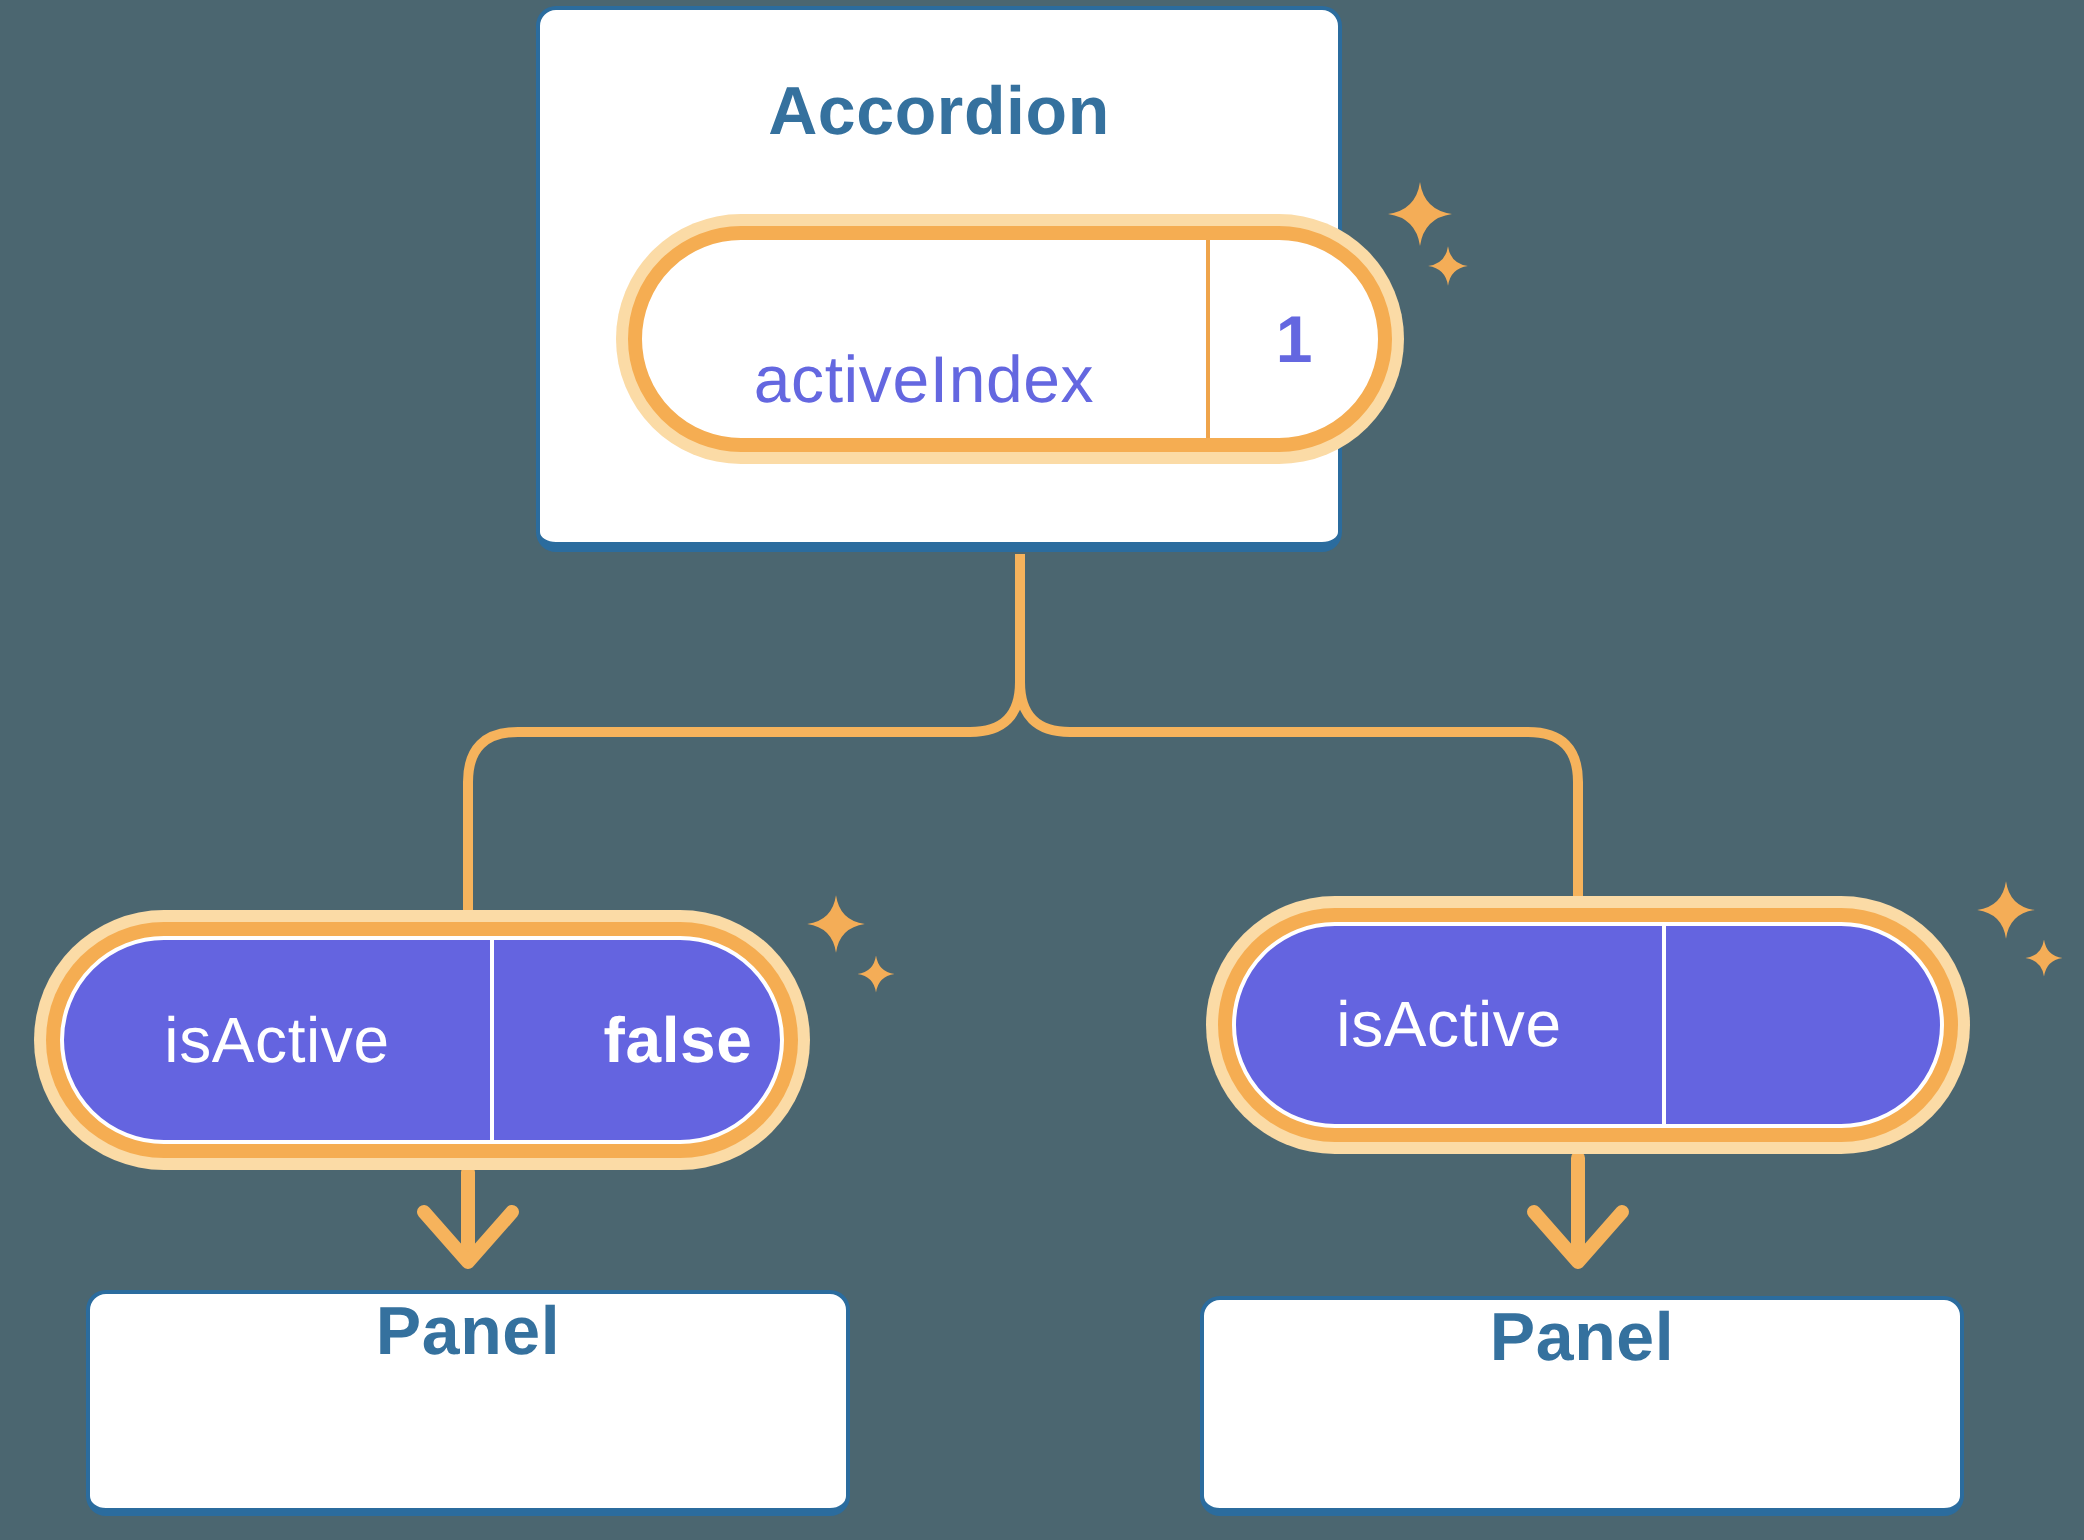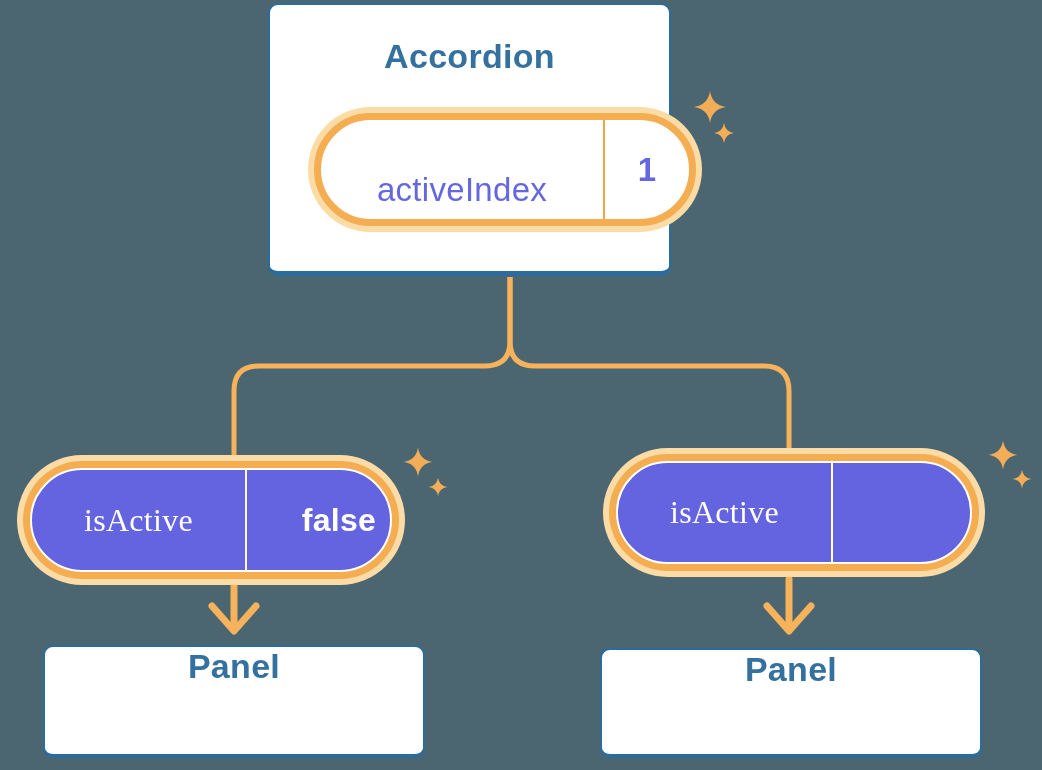--- a/index.html
+++ b/index.html
@@ -46,21 +46,21 @@
   .prop-pill{
     position:absolute;box-sizing:border-box;
     background:#6464E0;border:2px solid #ffffff;border-radius:999px;
     box-shadow:0 0 0 7px #F5AD52, 0 0 0 13px #FBDBA6;
     display:flex;align-items:stretch;overflow:hidden;
   }
   .prop-pill-left{left:30px;top:468px;width:362px;height:104px;}
   .prop-pill-right{left:616px;top:461px;width:356px;height:103px;}
   .prop-pill .prop-name{
     width:213px;display:flex;align-items:center;justify-content:center;
-    font-size:32px;color:#ffffff;letter-spacing:.3px;font-family:Liberation Serif, serif;
+    font-size:32px;color:#ffffff;letter-spacing:.3px;
   }
   .prop-pill .prop-sep{width:2px;background:#ffffff;}
   .prop-pill .prop-value{
     flex:1;display:flex;align-items:center;justify-content:center;
     font-size:32px;font-weight:700;color:#ffffff;letter-spacing:.3px;padding-left:41px;
   }
 
   .overlay{position:absolute;left:0;top:0;pointer-events:none;}
 </style>
 </head>

